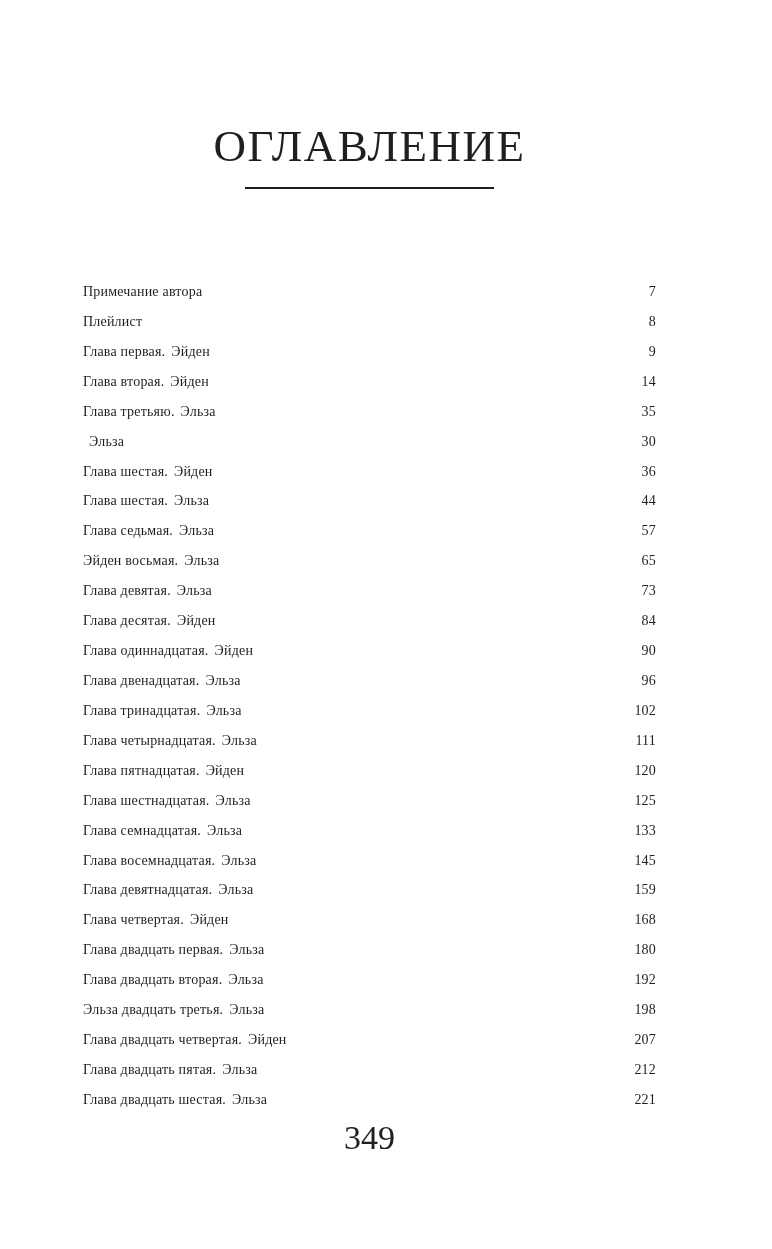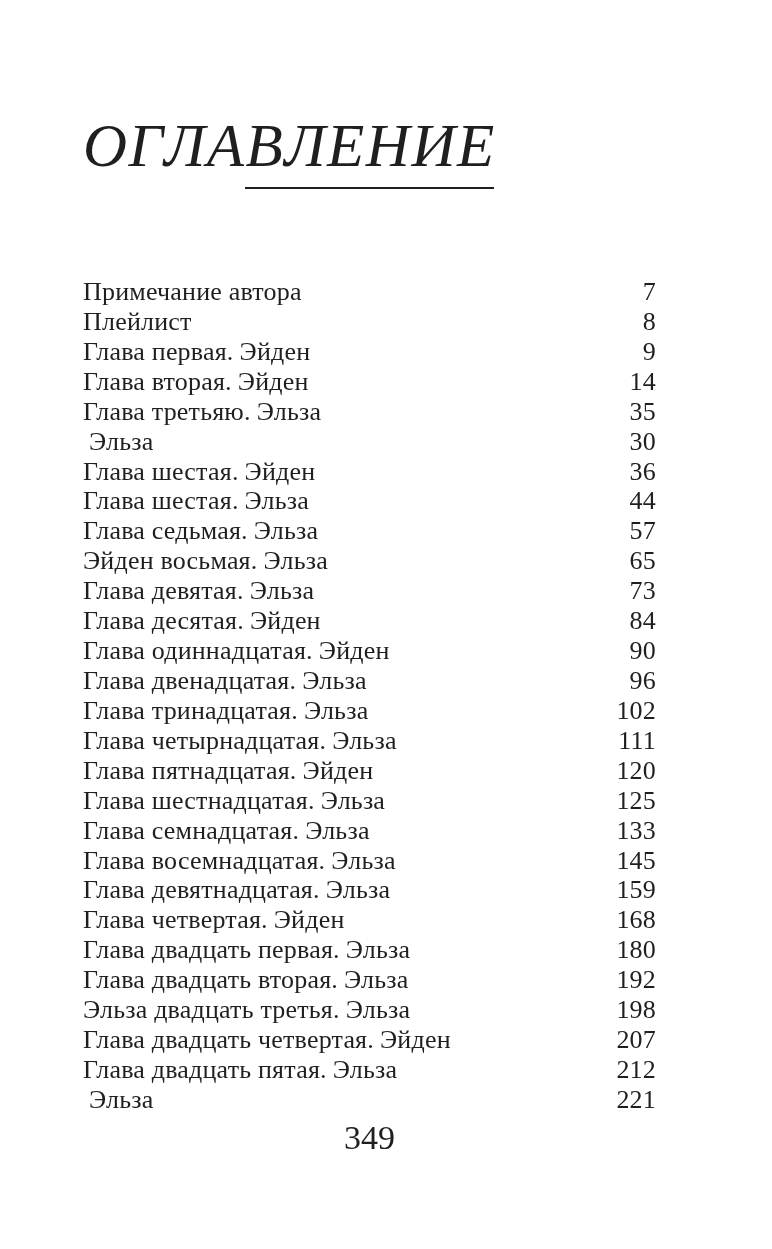--- a/index.html
+++ b/index.html
@@ -17,43 +17,43 @@
     color:var(--ink);
     font-family:"Liberation Serif", serif;
     overflow:hidden;
   }
   .column{
     width:573px;
     margin-left:83px;
   }
   .title{
     margin:118px 0 0 0;
-    font-size:61px;
+    font-size:45px;
     line-height:56px;
     font-weight:400;
-    font-style:italic;
     letter-spacing:1.5px;
+    text-align:center;
     white-space:nowrap;
   }
   .rule{
     width:249px;
     height:0;
     border:0;
     border-top:2.6px solid var(--ink);
     margin:13px auto 0 auto;
   }
   .toc{
     margin-top:88px;
   }
   .row{
     display:flex;
     align-items:flex-start;
     height:29.93px;
     line-height:29.93px;
-    font-size:26px;
+    font-size:14px;
     letter-spacing:0.2px;
   }
   .lbl{
     white-space:pre;
   }
   .chr{
     margin-left:6px;
     white-space:pre;
   }
   .chr:empty{
@@ -267,19 +267,20 @@
   </div>
 
   <div class="row">
     <span class="lbl">Глава двадцать пятая.</span>
     <span class="chr">Эльза</span>
     <div class="dots"></div>
     <span class="pg">212</span>
   </div>
 
   <div class="row">
+    <span class="lbl">Глава двадцать шестая.</span>
     <span class="chr">Эльза</span>
     <div class="dots"></div>
     <span class="pg">221</span>
   </div>
 </div>
   <div class="folio">349</div>
 </div>
 
 </body></html>

